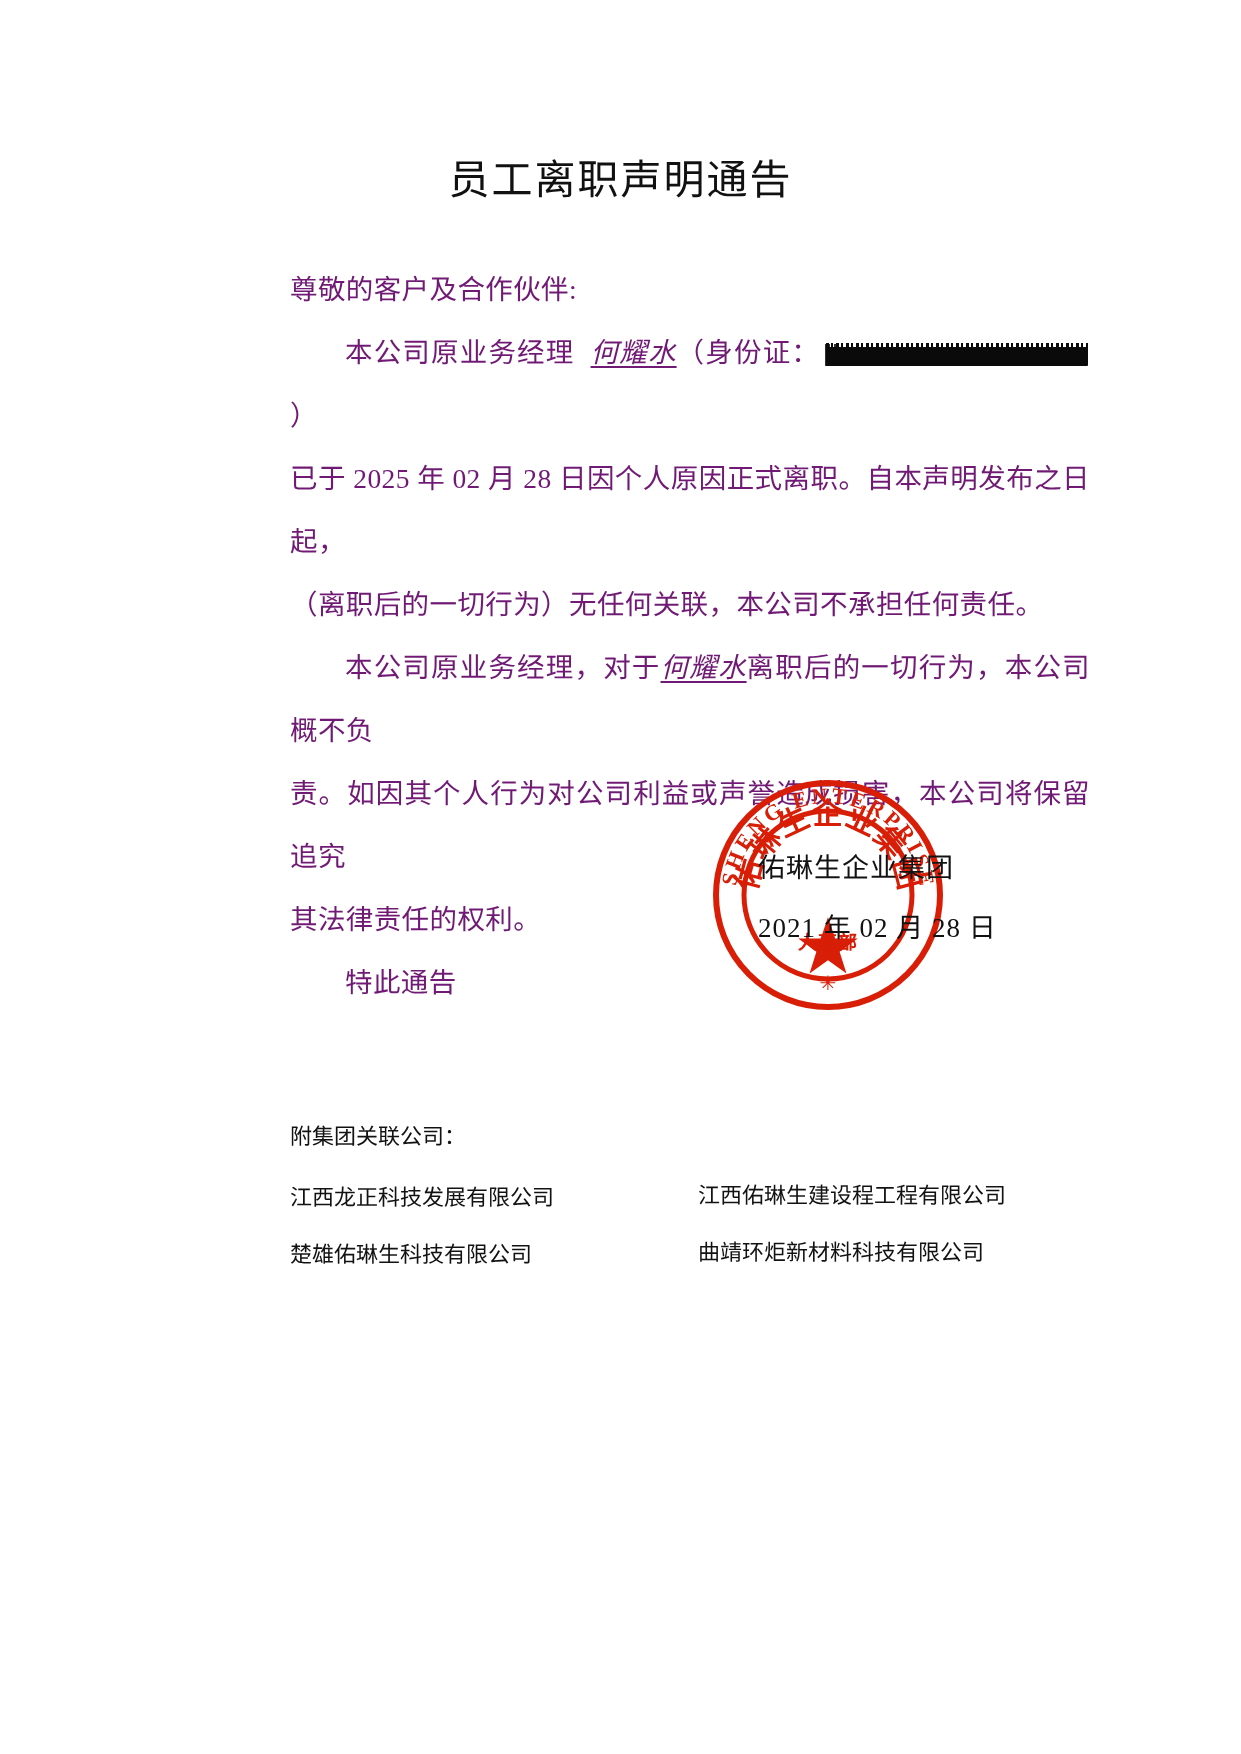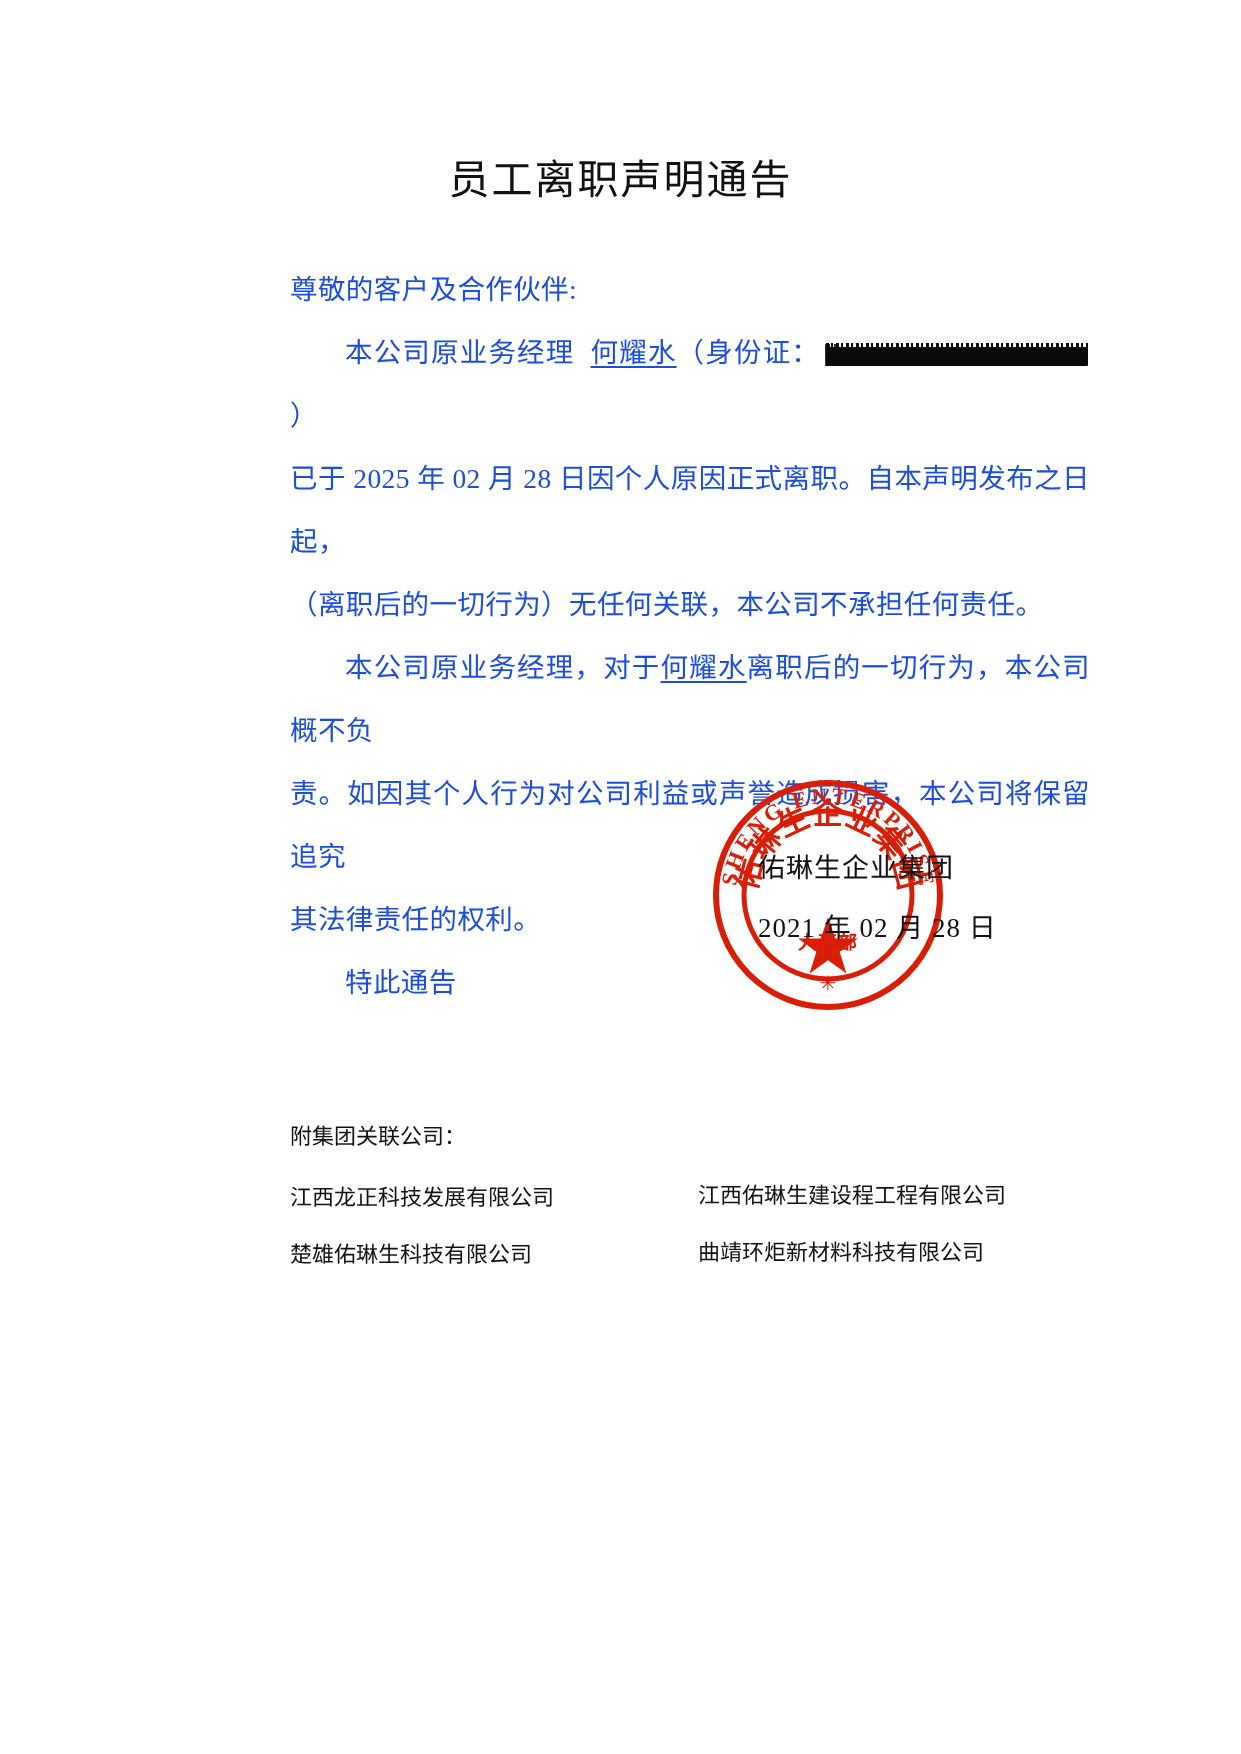--- a/index.html
+++ b/index.html
@@ -38,31 +38,32 @@
     top: 258px;
     width: 800px;
   }
   .para {
     font-size: 27.5px;
     line-height: 63px;
     letter-spacing: 0.4px;
     text-align: justify;
     text-justify: inter-character;
     margin: 0 0 0 0;
-    color: #1d4ed8;
+    color: #701a75;
   }
   .salutation {
     margin-bottom: 0px;
   }
   .indent {
     text-indent: 2em;
   }
   .u-name {
     text-decoration: underline;
     text-underline-offset: 4px;
+    font-style: italic;
   }
   .redaction {
     display: inline-block;
     vertical-align: -4px;
     width: 262px;
     height: 19px;
     background: #0a0a0a;
     border-radius: 1px;
     margin: 0 2px 0 6px;
     position: relative;

